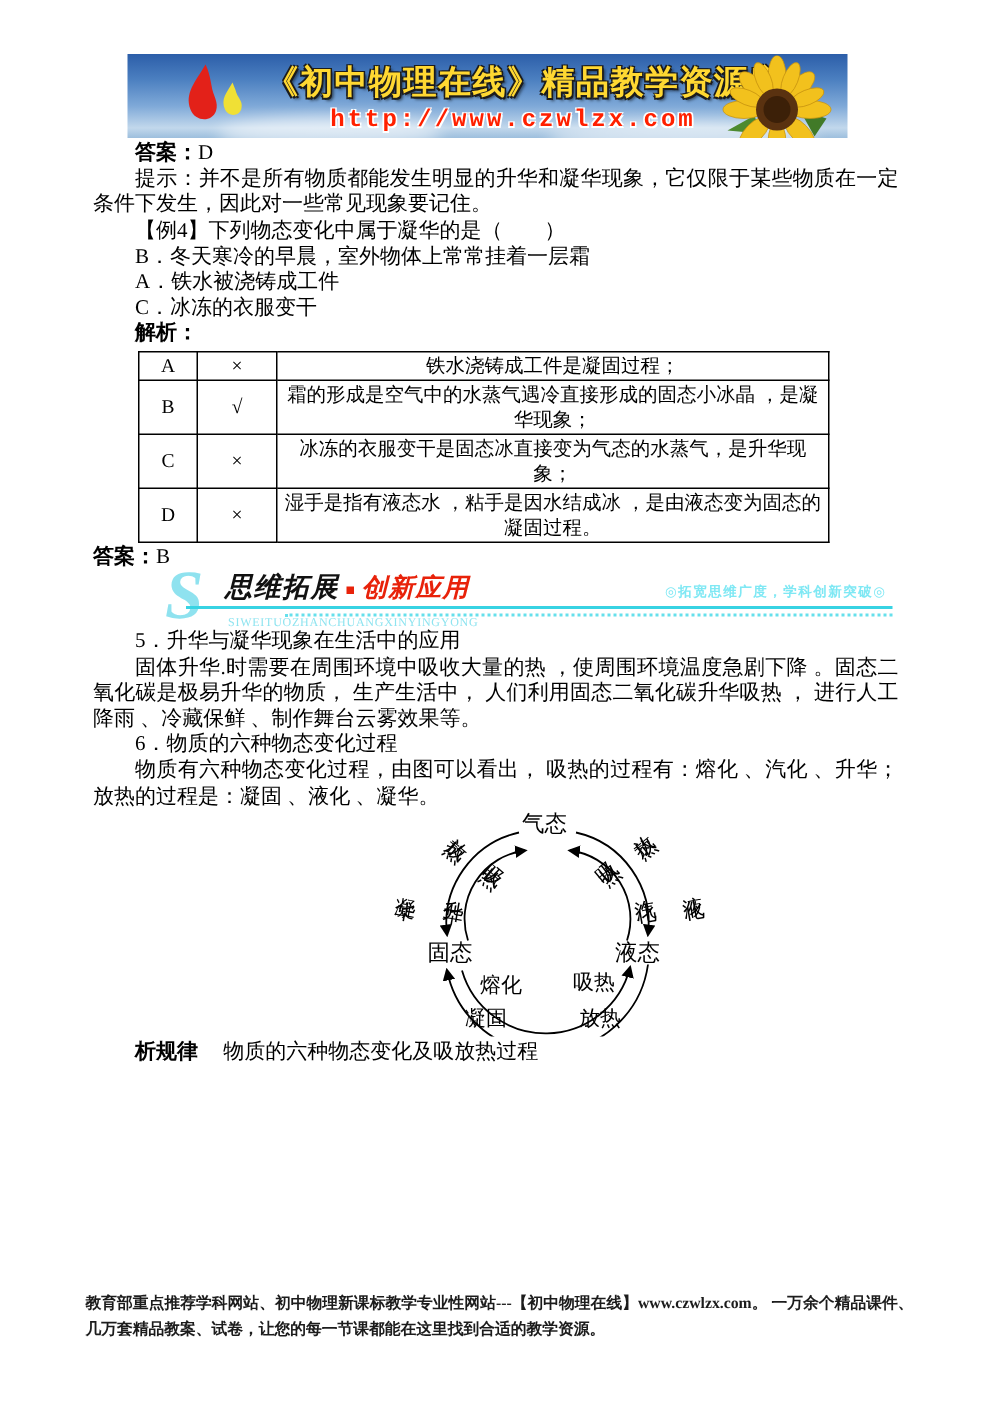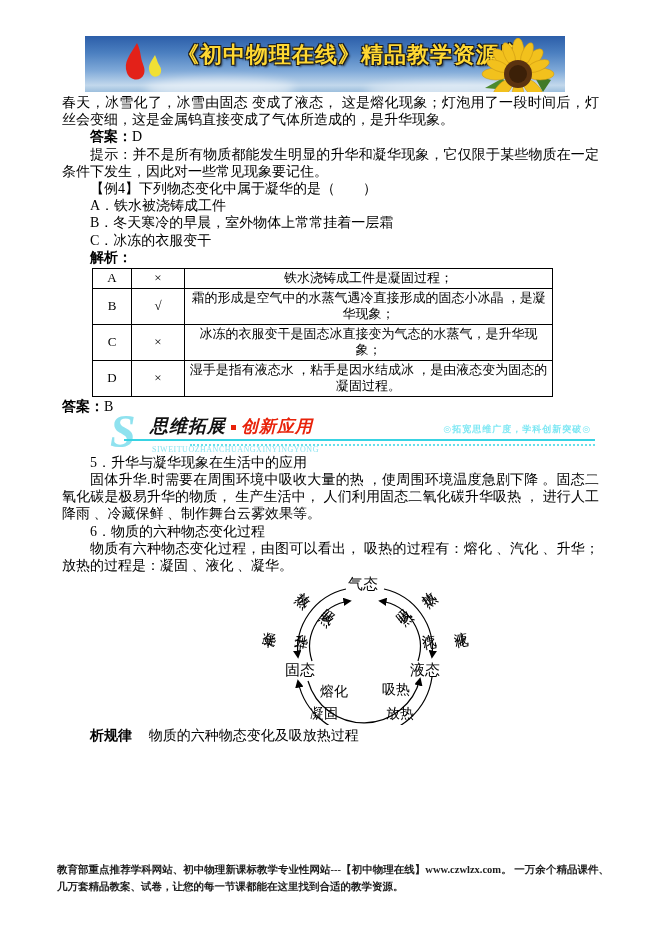--- a/index.html
+++ b/index.html
@@ -68,20 +68,21 @@
     <div class="cloud c1"></div>
     <div class="cloud c2"></div>
     <div class="logo">
       <svg width="58" height="46" viewBox="0 0 58 46">
         <path d="M20 2 C13 14 6 21 10 32 C13 40 24 41 27 33 C29 27 25 23 24 16 C23 10 22 6 20 2 Z" fill="#e32119"></path>
         <path d="M38 14 C34 21 30 25 33 32 C35 37 43 37 44 31 C45 26 41 24 40 19 Z" fill="#f0e035"></path>
       </svg>
     </div>
     <div class="banner-text">
       <div class="banner-title">《初中物理在线》精品教学资源库</div>
+      <div class="banner-url">http://www.czwlzx.com</div>
     </div>
     <div class="sunflower">
       <svg width="86" height="56" viewBox="0 0 86 56">
         <g>
           <polygon points="12,50 30,40 34,52" fill="#4c8a2f"></polygon>
           <polygon points="70,54 60,36 78,42" fill="#417a28"></polygon>
           <g fill="#f2c11d" stroke="#c79310" stroke-width="0.5">
             <ellipse cx="45" cy="14" rx="6" ry="14"></ellipse>
             <ellipse cx="45" cy="58" rx="6" ry="14"></ellipse>
             <ellipse cx="23" cy="36" rx="14" ry="6"></ellipse>
@@ -97,29 +98,28 @@
           </g>
           <circle cx="45" cy="36" r="14" fill="#5a3210"></circle>
           <circle cx="45" cy="36" r="9" fill="#3c2008"></circle>
         </g>
       </svg>
     </div>
   </div>
 
   <div class="content">
 
-    <p>春天，冰雪化了，冰雪由固态 变成了液态， 这是熔化现象；灯泡用了一段时间后，灯丝会变细，这是金属钨直接变成了气体所造成的，是升华现象。</p>
 
     <p class="ind"><b>答案：</b><span>D</span></p>
 
     <p class="ind">提示：并不是所有物质都能发生明显的升华和凝华现象，它仅限于某些物质在一定　条件下发生，因此对一些常见现象要记住。</p>
 
     <p class="ind">【例4】下列物态变化中属于凝华的是（　　）</p>
+    <p class="ind">B．冬天寒冷的早晨，室外物体上常常挂着一层霜</p>
     <p class="ind">A．铁水被浇铸成工件</p>
-    <p class="ind">B．冬天寒冷的早晨，室外物体上常常挂着一层霜</p>
     <p class="ind">C．冰冻的衣服变干</p>
 
     <p class="ind"><b>解析：</b></p>
 
     <table class="analysis">
       <tbody>
           <tr>
         <td class="c1">A</td>
         <td class="c2">×</td>
         <td>铁水浇铸成工件是凝固过程；</td>

